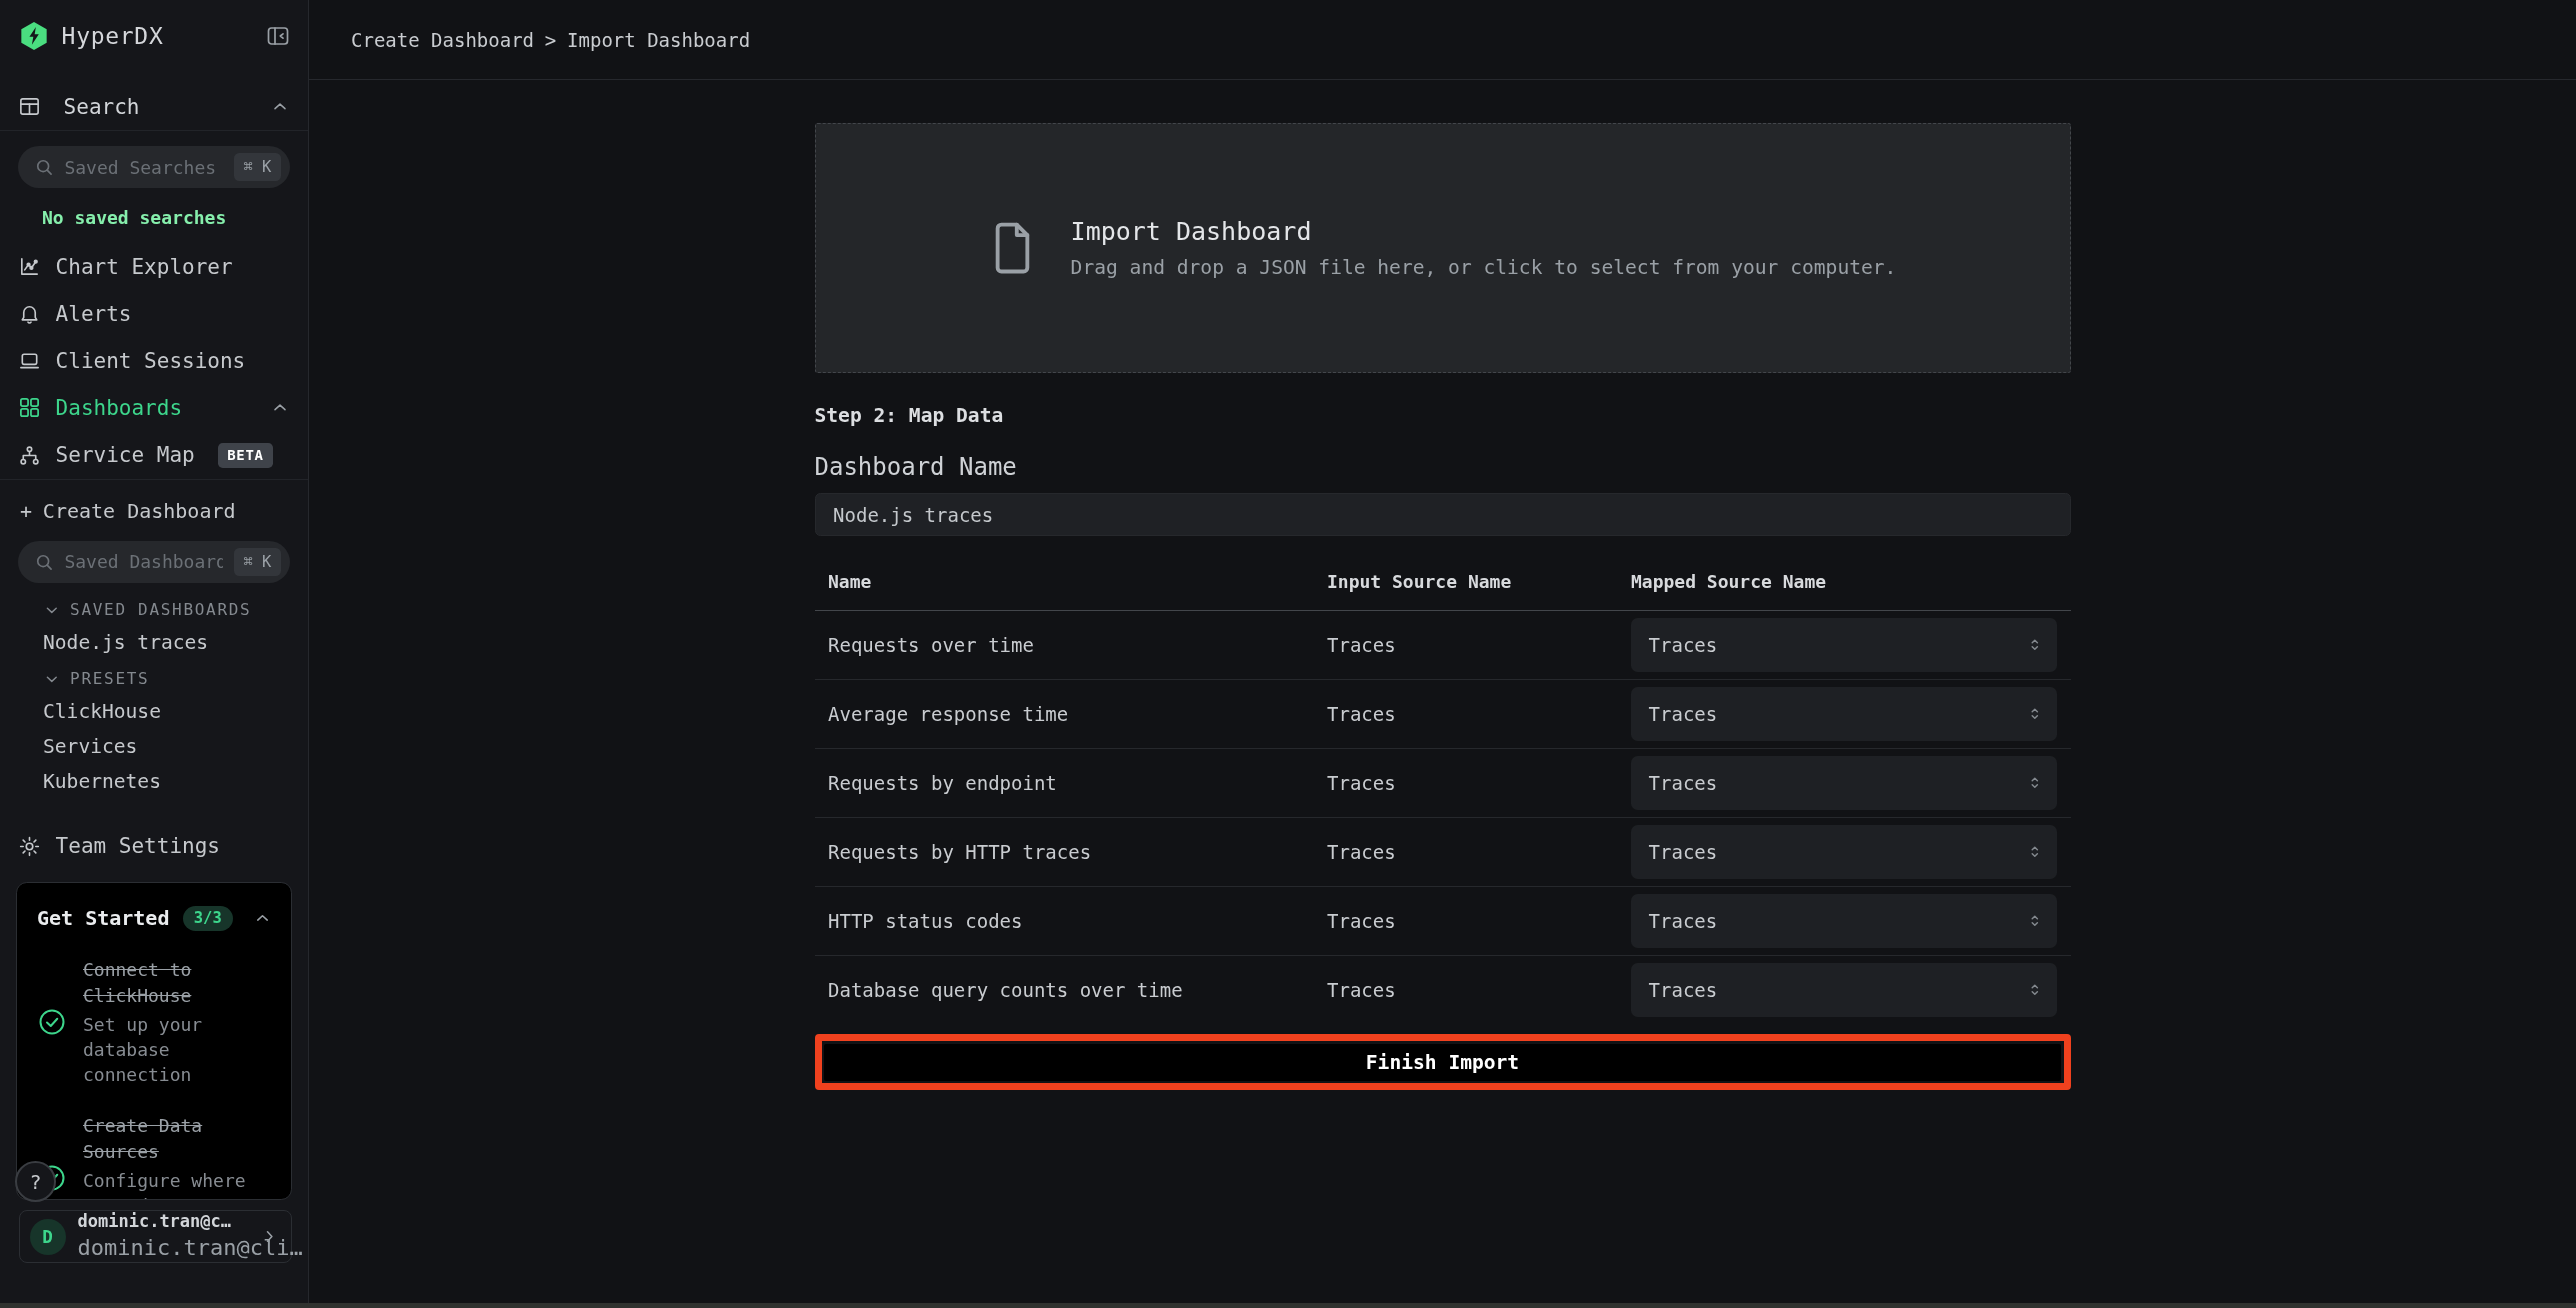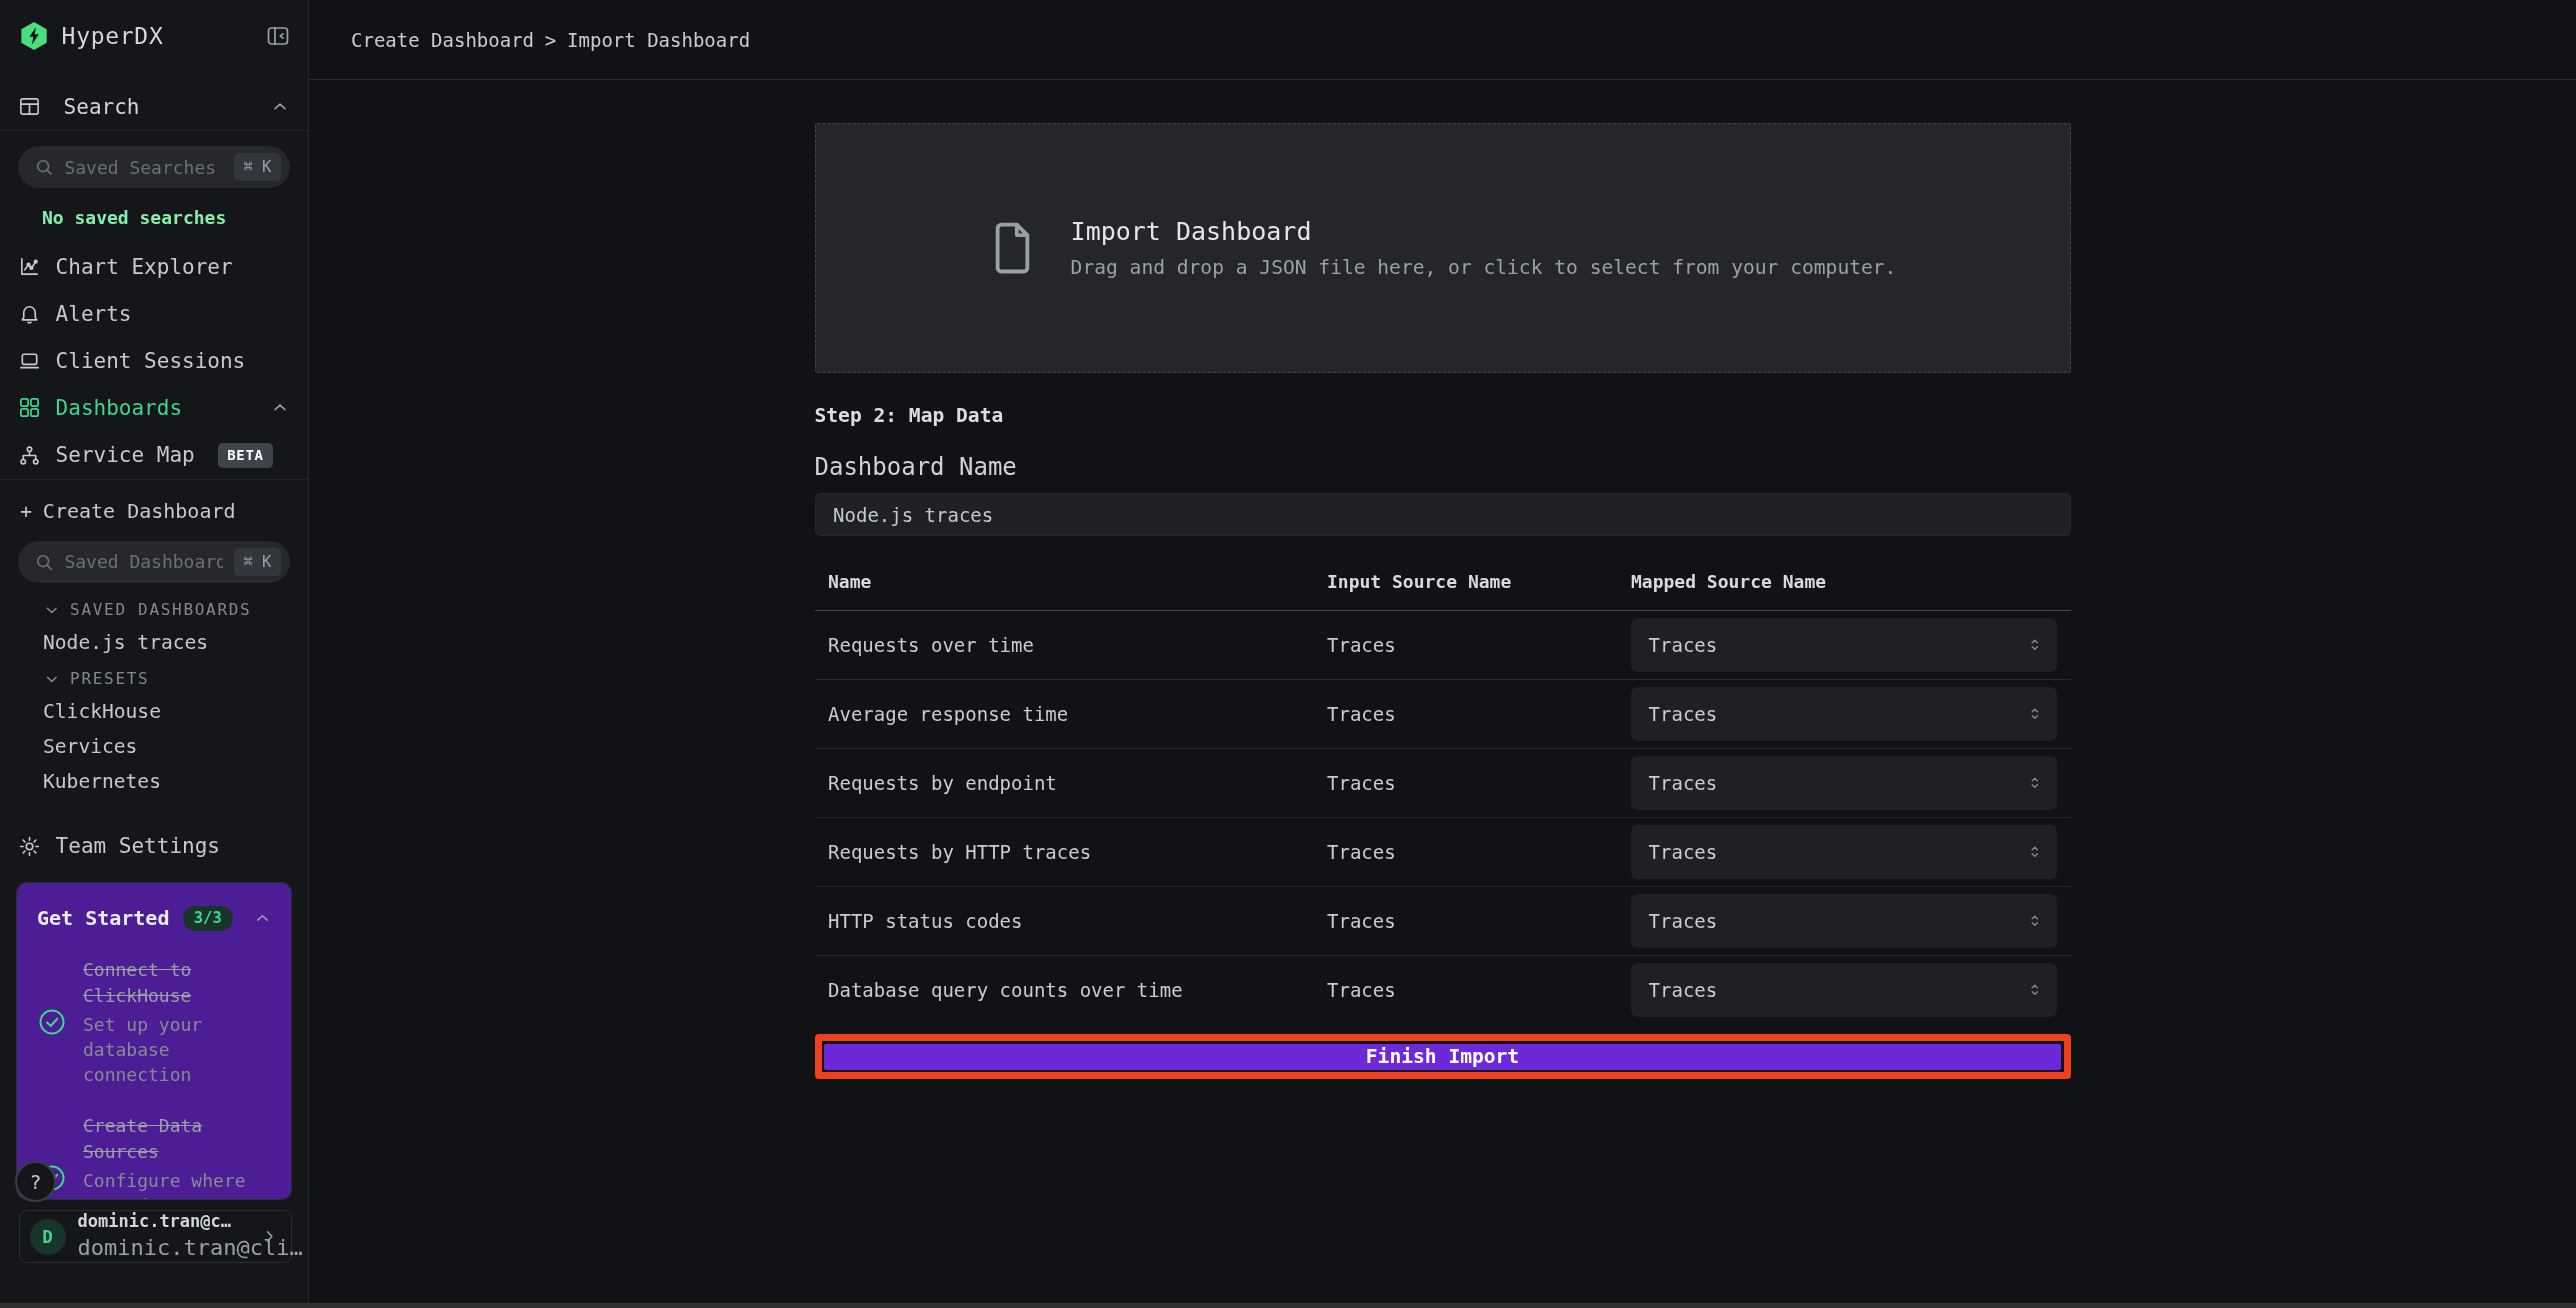--- a/index.html
+++ b/index.html
@@ -42,21 +42,21 @@
     font-size:20px; color:#c6c9cd; cursor:pointer; }
 
   .group-label { display:flex; align-items:center; gap:9.5px; padding:17.6px 17.6px 5.4px 43px;
     font-size:16px; color:#84898f; letter-spacing:1.7px; cursor:pointer; }
   .group-label.tight { padding-top:9.5px; }
   .group-item { padding:6px 17.6px 6px 43px; font-size:19.6px; color:#c6c9cd; cursor:pointer; }
 
   .team-settings { margin-top:24px; }
 
   .get-started { position:absolute; left:16px; right:16px; top:882px; height:318px;
-    border:1.4px solid #2b2e33; border-radius:10.8px; background:#4c1d95;
+    border:1.4px solid #2b2e33; border-radius:10.8px; background:#000000;
     padding:23px 19px 0 20px; overflow:hidden; z-index:3; }
   .gs-header { display:flex; align-items:center; gap:13.5px; }
   .gs-title { font-size:20px; font-weight:bold; color:#eaecee; }
   .gs-badge { background:#17352a; color:#3dd68c; font-size:15.5px; font-weight:bold;
     padding:3.4px 10.8px; border-radius:675px; }
   .gs-item { display:flex; gap:16px; margin-top:26px; align-items:center; cursor:pointer; }
   .gs-check { flex:0 0 30px; }
   .gs-item-title { font-size:18px; color:#9aa0a6; text-decoration:line-through; line-height:1.45; }
   .gs-item-desc { font-size:18px; color:#878c92; line-height:1.4; margin-top:2.7px; }
 
@@ -98,21 +98,21 @@
   .thead { display:grid; grid-template-columns:499px 304px 1fr; padding:4px 0 17.6px 13.5px;
     font-weight:bold; font-size:18px; color:#d8dadd; border-bottom:1.4px solid #43464b; }
   .trow { display:grid; grid-template-columns:499px 304px 1fr; align-items:center; height:69px;
     padding-left:13.5px; font-size:19px; color:#c9ccd0; border-bottom:1.4px solid #26282c; }
   .trow:last-child { border-bottom:none; }
   .select { height:54px; margin-right:13.5px; background:#1e2024; border-radius:6.8px;
     display:flex; align-items:center; justify-content:space-between; padding:0 13.5px 0 17.6px;
     color:#c9ccd0; cursor:pointer; }
 
   .highlight { margin-top:9.5px; border:7.4px solid #f0411e; border-radius:4px; padding:2.7px; }
-  .finish-btn { width:100%; height:26px; background:#6d28d9; color:#ffffff; border:none; border-radius:2px;
+  .finish-btn { width:100%; height:37px; background:#000000; color:#ffffff; border:none; border-radius:2px;
     font-family:inherit; font-weight:bold; font-size:19.6px; display:flex; align-items:center;
     justify-content:center; cursor:pointer; }
 </style>
 </head>
 <body>
 
 <div class="app">
 
   <aside class="sidebar">
 

